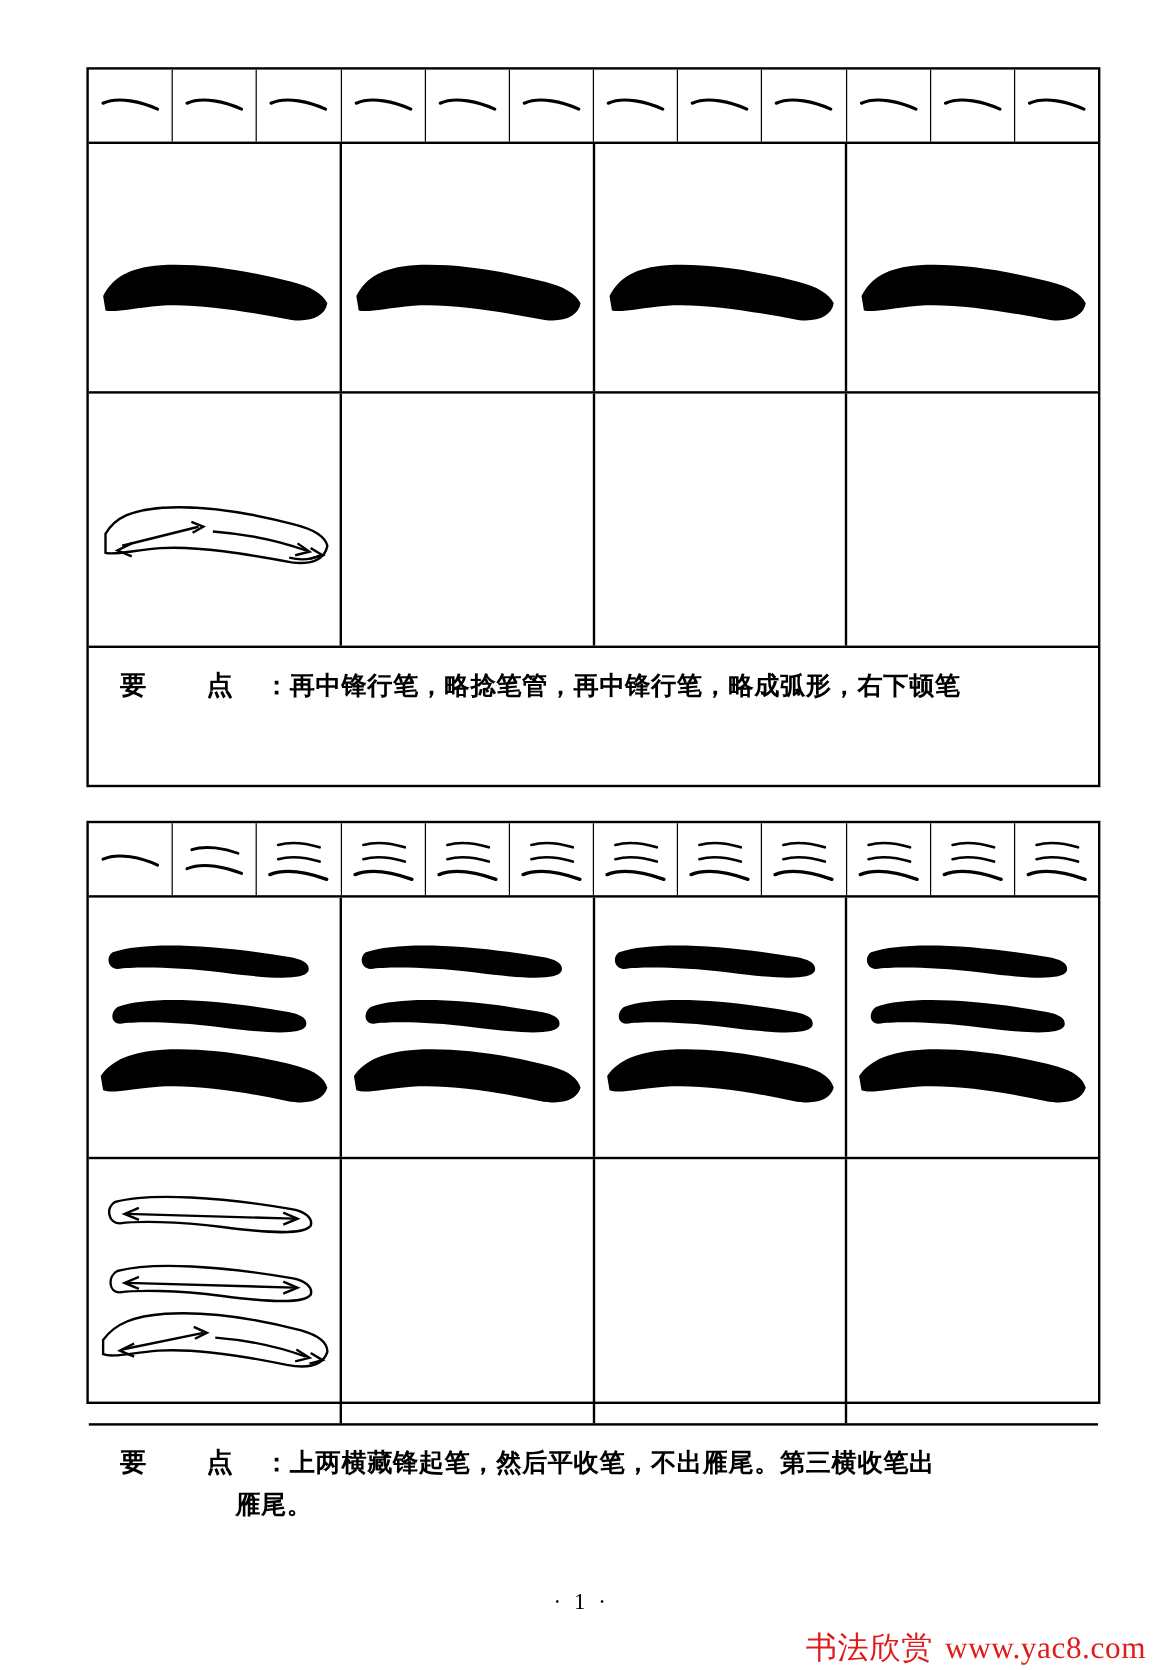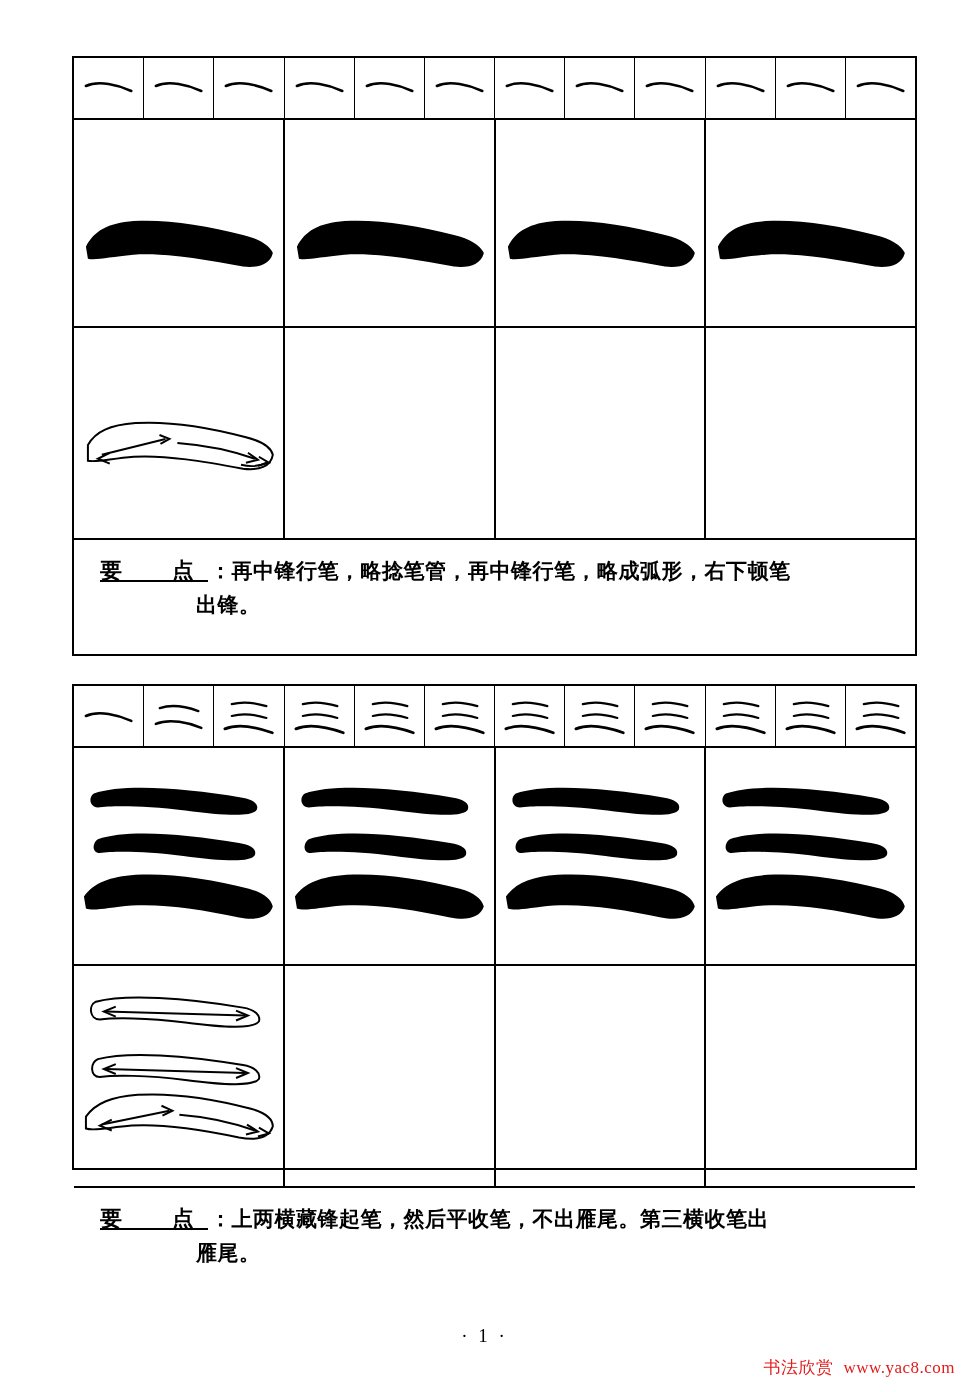--- a/index.html
+++ b/index.html
@@ -103,43 +103,42 @@
     font-size: 21px;
     line-height: 34px;
     letter-spacing: 0.5px;
     white-space: nowrap;
   }
   .note-label {
     display: inline-block;
     font-weight: bold;
     font-size: 22px;
     letter-spacing: 14px;
-    margin-right: 2px;
-    text-decoration: underline;
+    margin-right: 12px;
   }
   .note-cont {
     margin-left: 96px;
   }
 
   
   #page-number {
     position: absolute;
     left: 0; right: 0;
     top: 1325px;
     text-align: center;
     font-size: 19px;
     font-family: "Liberation Serif", serif;
     letter-spacing: 3px;
   }
   #watermark {
     position: absolute;
     right: 14px;
     top: 1356px;
     color: #e01b1b;
-    font-size: 17px;
+    font-size: 26px;
     font-family: "Liberation Serif", serif;
     letter-spacing: 0.5px;
     white-space: nowrap;
   }
   #watermark .wm-cn { margin-right: 10px; }
 </style>
 </head>
 <body>
 
 <div class="page">
@@ -252,21 +251,20 @@
           <path d="M168 138 C176 140, 186 140, 194 136" stroke="#000" stroke-width="2" fill="none"></path>
         </svg>
       </div>
       <div class="diag-cell"></div>
       <div class="diag-cell"></div>
       <div class="diag-cell"></div>
     </div>
 
     <div class="note" style="top:482px;">
       <div class="note-line"><span class="note-label">要　点</span><span>：再中锋行笔，略捻笔管，再中锋行笔，略成弧形，右下顿笔</span></div>
-      <div class="note-line note-cont">出锋。</div>
     </div>
   </div>
 
   <div class="panel" id="panel-2">
 
     <div class="thumb-strip">
       <div class="thumb-cell">
         <svg viewBox="0 0 70 60">
             <path d="M12 30 C25 24, 45 29, 58 35" stroke="#000" stroke-width="2.6" fill="none" stroke-linecap="round"></path>
           </svg>

